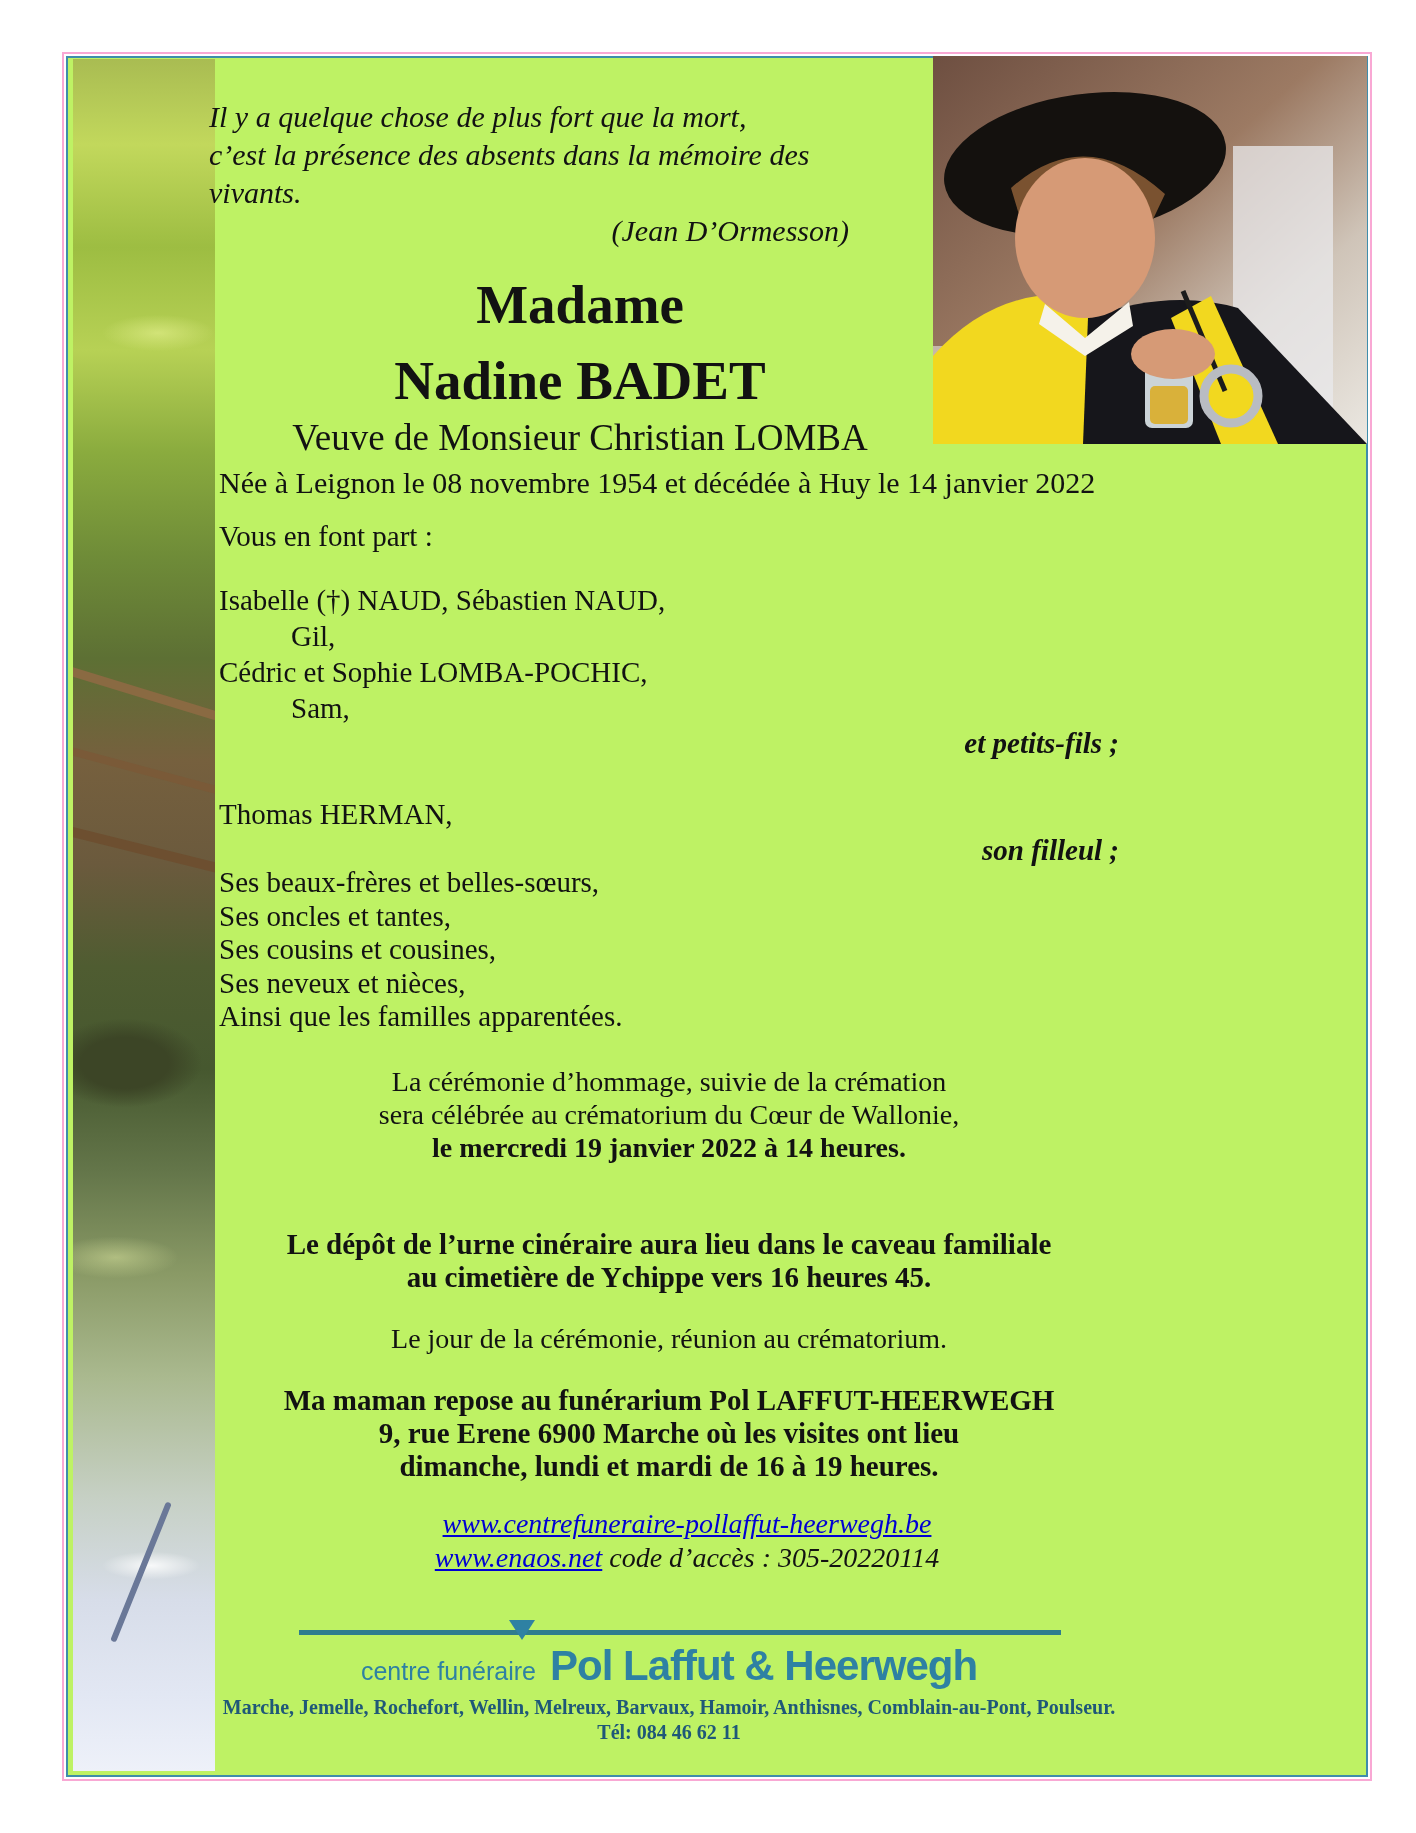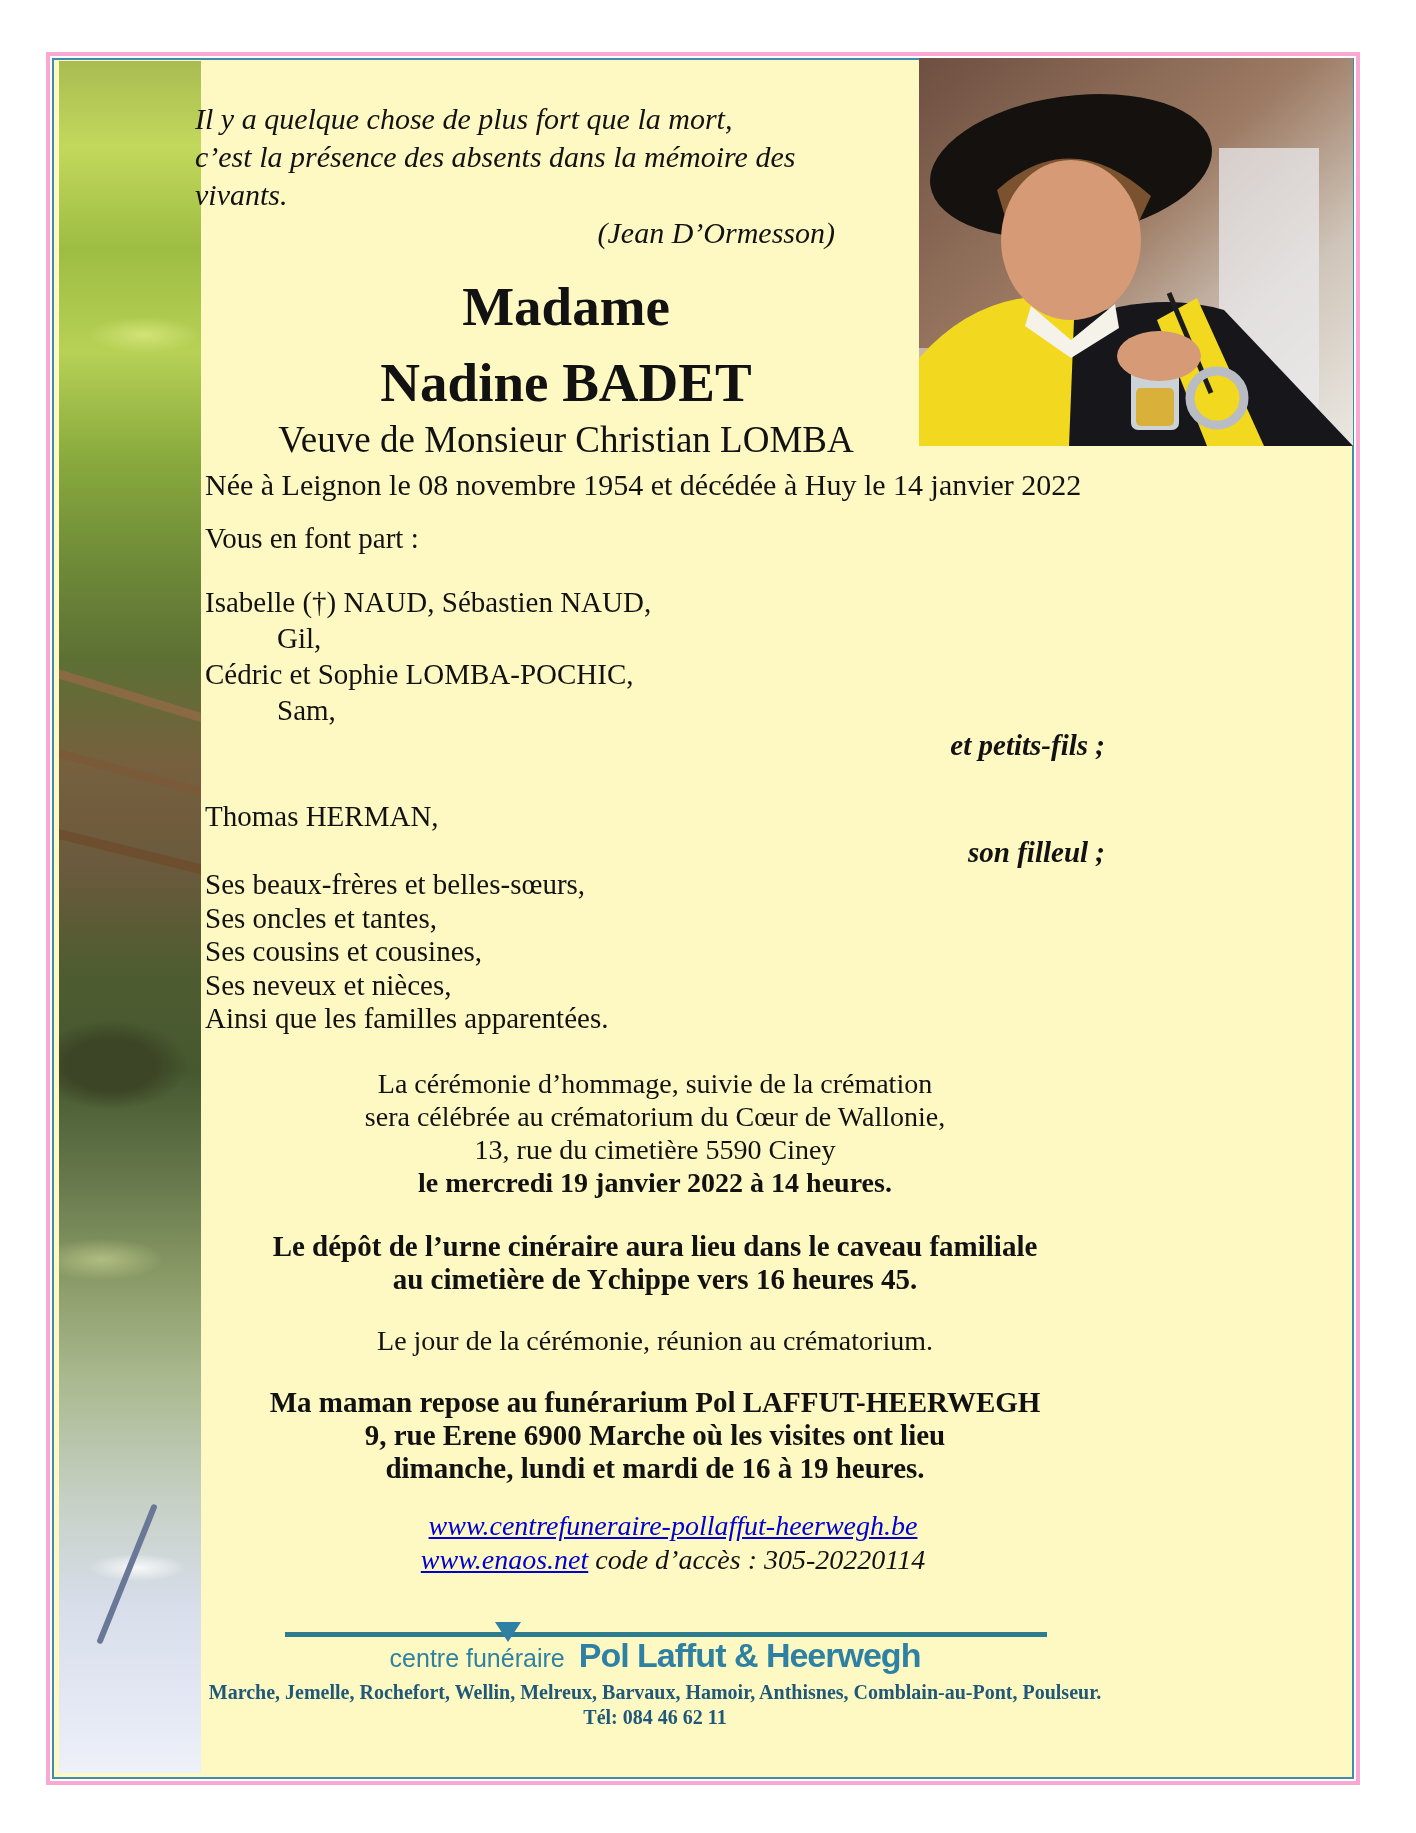--- a/index.html
+++ b/index.html
@@ -2,24 +2,24 @@
 <html><head>
 <meta charset="utf-8">
 <style>
   html,body{margin:0;padding:0;}
   body{
     width:1416px;height:1833px;position:relative;background:#ffffff;
     font-family:"Liberation Serif","DejaVu Serif",serif;color:#121212;
     overflow:hidden;
   }
   .frame{
-    position:absolute;left:46px;top:52px;width:1306px;height:1725px;
-    border:4px solid #f9a8d4;
+    position:absolute;left:62px;top:52px;width:1306px;height:1725px;
+    border:2px solid #f9a8d4;
     box-shadow:inset 0 0 0 2px #ffffff, inset 0 0 0 4px #3f8dab;
-    background:#fef9c3;
+    background:#bef264;
   }
   .abs{position:absolute;}
 
   
   .strip{
     left:9px;top:5px;width:142px;height:1712px;overflow:hidden;
     background:
       radial-gradient(ellipse 70px 20px at 55% 88%, rgba(255,255,255,.85), transparent 70%),
       radial-gradient(ellipse 90px 30px at 30% 70%, rgba(220,230,160,.5), transparent 70%),
       radial-gradient(ellipse 80px 26px at 60% 16%, rgba(235,245,150,.55), transparent 70%),
@@ -73,21 +73,21 @@
   .notice{left:155px;top:1536px;width:900px;font-style:italic;font-size:32px;}
   .notice-rule{left:235px;top:1576px;width:762px;height:5px;background:#2e7d8e;}
 
   .footer{left:155px;top:1580px;width:900px;text-align:center;}
   .logo-row{position:relative;display:flex;justify-content:center;align-items:baseline;gap:14px;
             font-family:"Liberation Sans","DejaVu Sans",sans-serif;color:#2e81a3;}
   .triangle{position:absolute;left:50%;top:-14px;transform:translateX(-160px);
             width:0;height:0;border-left:13px solid transparent;border-right:13px solid transparent;
             border-top:20px solid #2e81a3;}
   .brand-prefix{font-size:25px;}
-  .brand-name{font-size:34px;font-weight:bold;letter-spacing:-1px;}
+  .brand-name{font-size:42px;font-weight:bold;letter-spacing:-1px;margin-top:8px;}
   .towns{margin-top:6px;font-size:20px;font-weight:bold;color:#1f5878;}
   .phone{margin-top:2px;font-size:20px;font-weight:bold;color:#1f5878;}
 </style>
 </head>
 <body>
 
 <div class="frame">
 
   <div class="abs strip">
     <div class="rail1"></div>
@@ -158,21 +158,20 @@
     <div>Ses beaux-frères et belles-sœurs,</div>
     <div>Ses oncles et tantes,</div>
     <div>Ses cousins et cousines,</div>
     <div>Ses neveux et nièces,</div>
     <div>Ainsi que les familles apparentées.</div>
   </div>
 
   <div class="abs col center-par ceremony">
     <div>La cérémonie d’hommage, suivie de la crémation</div>
     <div>sera célébrée au  crématorium du Cœur de Wallonie,</div>
-    <div>13, rue du cimetière 5590 Ciney</div>
     <div class="bold">le mercredi 19 janvier 2022 à 14 heures.</div>
   </div>
 
   <div class="abs col center-par urn">
     <div>Le dépôt de l’urne cinéraire aura lieu dans le caveau familiale</div>
     <div>au cimetière de Ychippe vers 16 heures 45.</div>
   </div>
 
   <div class="abs col center-par reunion">Le jour de la cérémonie, réunion au crématorium.</div>
 

